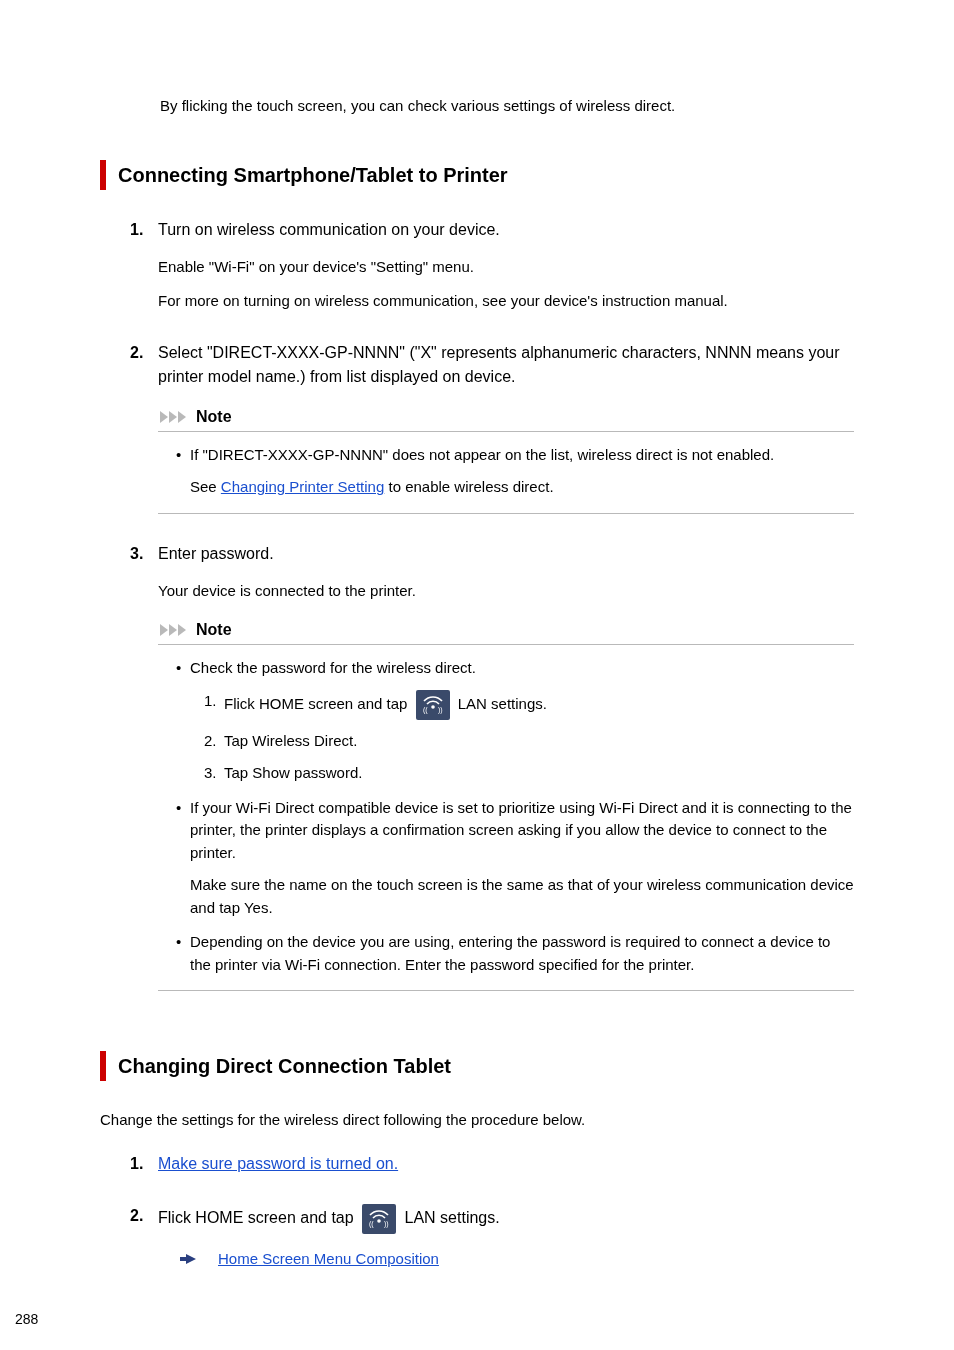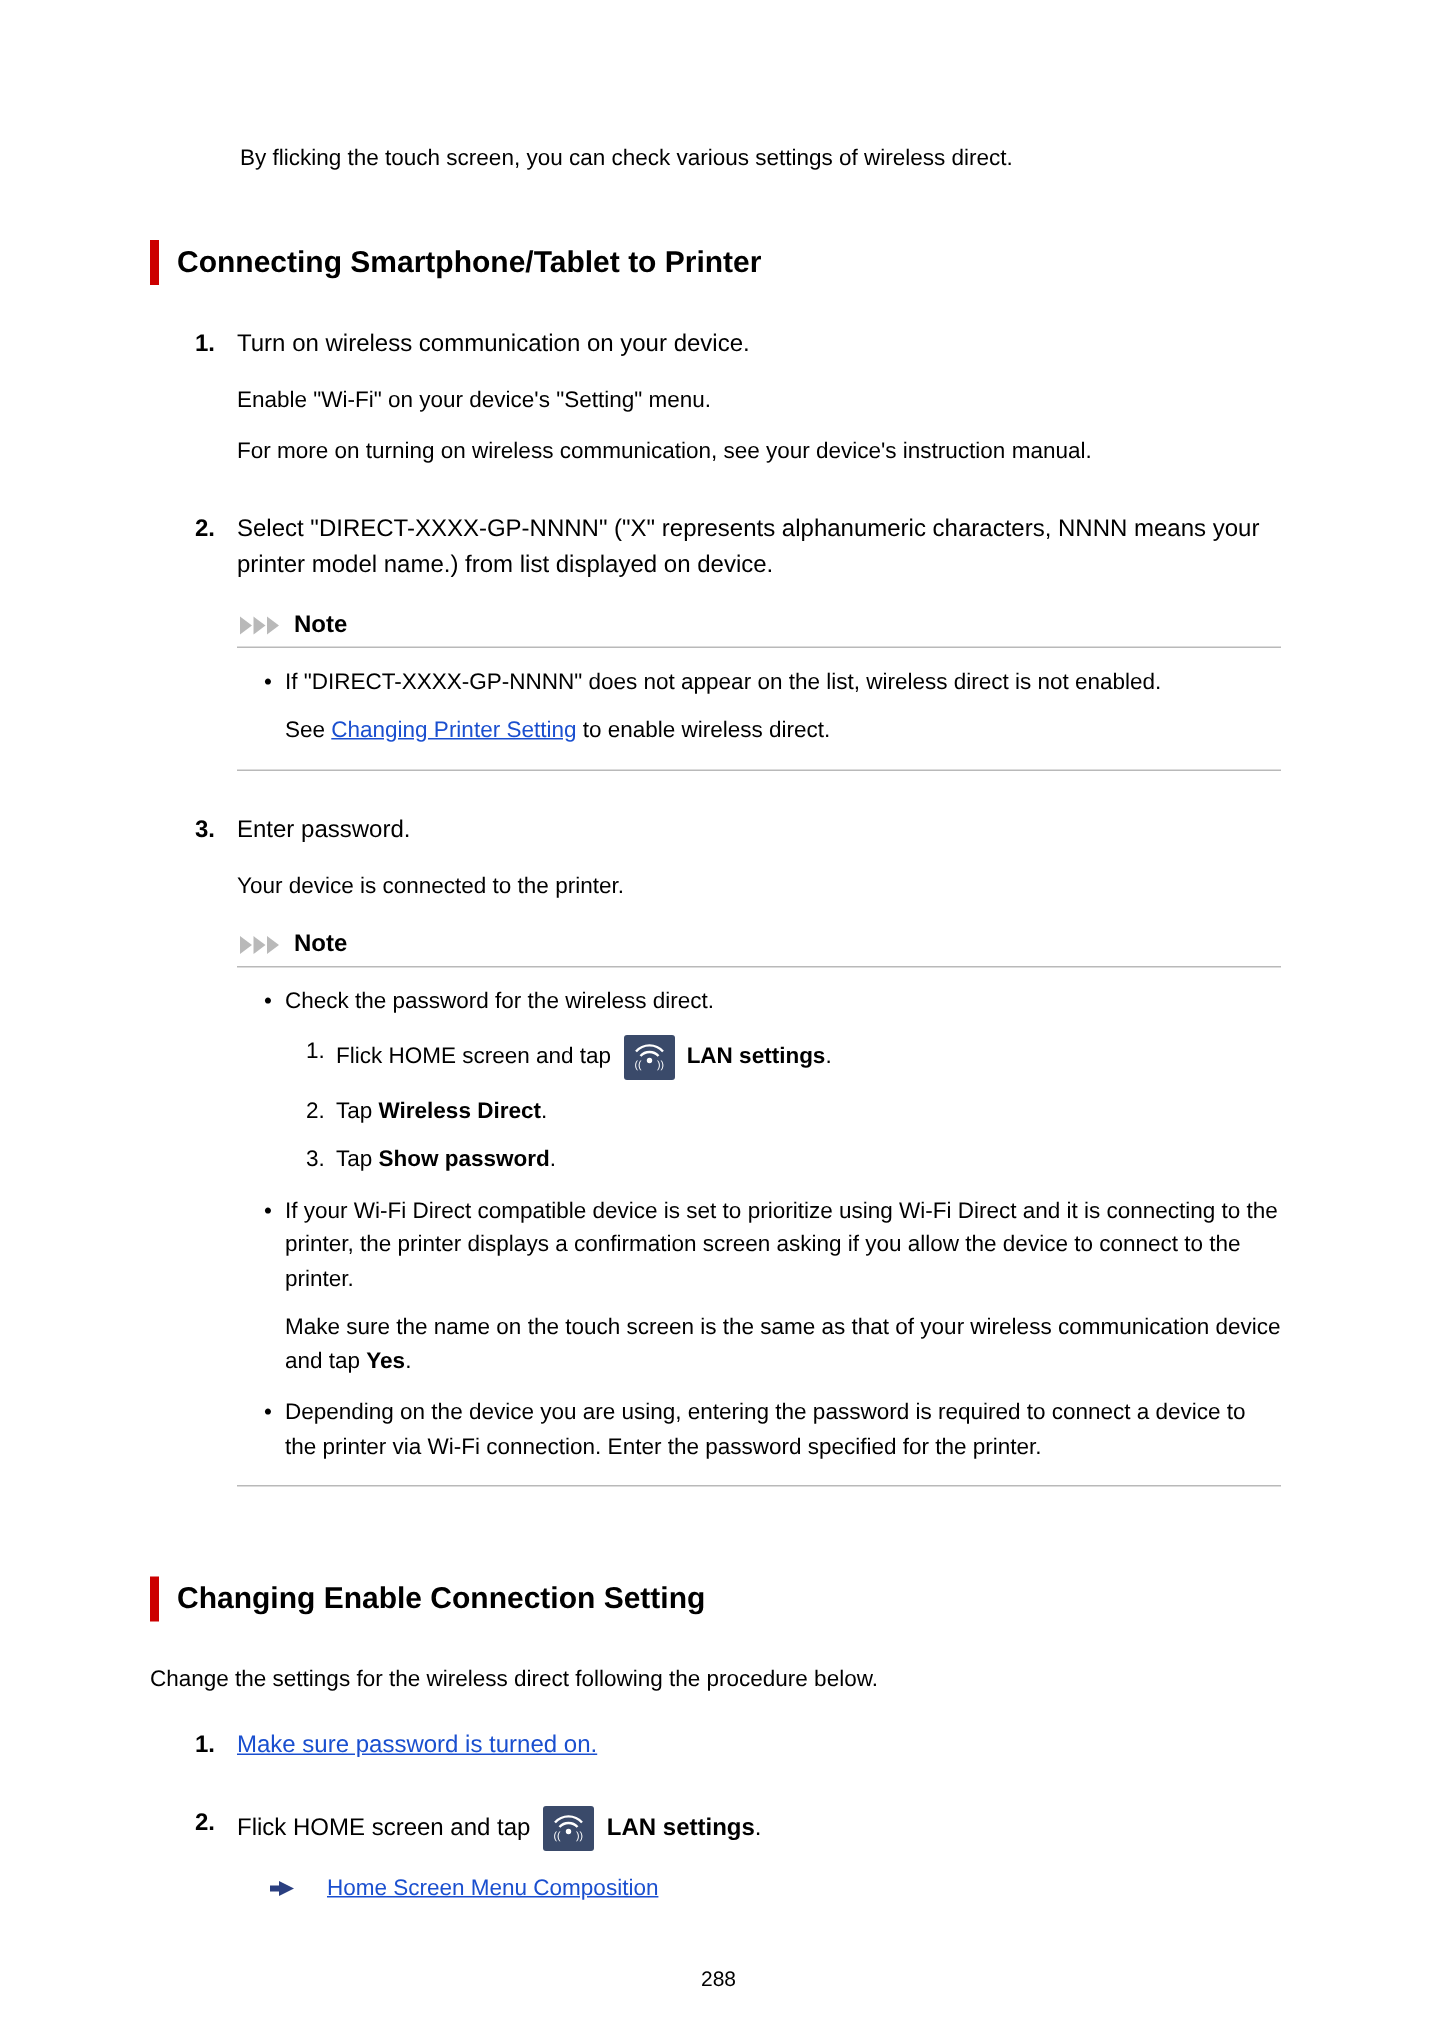--- a/index.html
+++ b/index.html
@@ -73,23 +73,23 @@
 
   .arrow-bullet { display: flex; align-items: center; gap: 22px; margin-left: 28px; margin-top: 10px; }
   .arrow-bullet .arrow {
     width: 0; height: 0; border-top: 5px solid transparent; border-bottom: 5px solid transparent;
     border-left: 10px solid #2a3f80; position: relative;
   }
   .arrow-bullet .arrow::before {
     content: ""; position: absolute; left: -16px; top: -2px; width: 6px; height: 4px; background: #2a3f80;
   }
 
-  .page-number { position: absolute; bottom: 28px; left: 4px; right: 0; text-align: center; font-size: 14px; }
-
-  .bold { font-weight: bold; }
+  .page-number { position: absolute; bottom: 28px; left: 15px; right: 0; text-align: left; font-size: 14px; }
+
+  .bold { font-weight: normal; }
 </style>
 </head>
 <body>
 
 <p class="intro-line">By flicking the touch screen, you can check various settings of wireless direct.</p>
 
 <h2 class="section-heading">Connecting Smartphone/Tablet to Printer</h2>
 
 <ol class="steps">
 
@@ -171,21 +171,21 @@
           </li>
         </ul>
       </div>
       <div class="note-footer"></div>
     </div>
   </li>
 </ol>
 
 <div class="section-spacer"></div>
 
-<h2 class="section-heading">Changing Enable Connection Setting</h2>
+<h2 class="section-heading">Changing Direct Connection Tablet</h2>
 
 <p class="body-p">Change the settings for the wireless direct following the procedure below.</p>
 
 <ol class="steps">
   <li>
     <p class="step-title">
       <a href="#" class="link">Make sure password is turned on.</a>
     </p>
   </li>
   <li>

